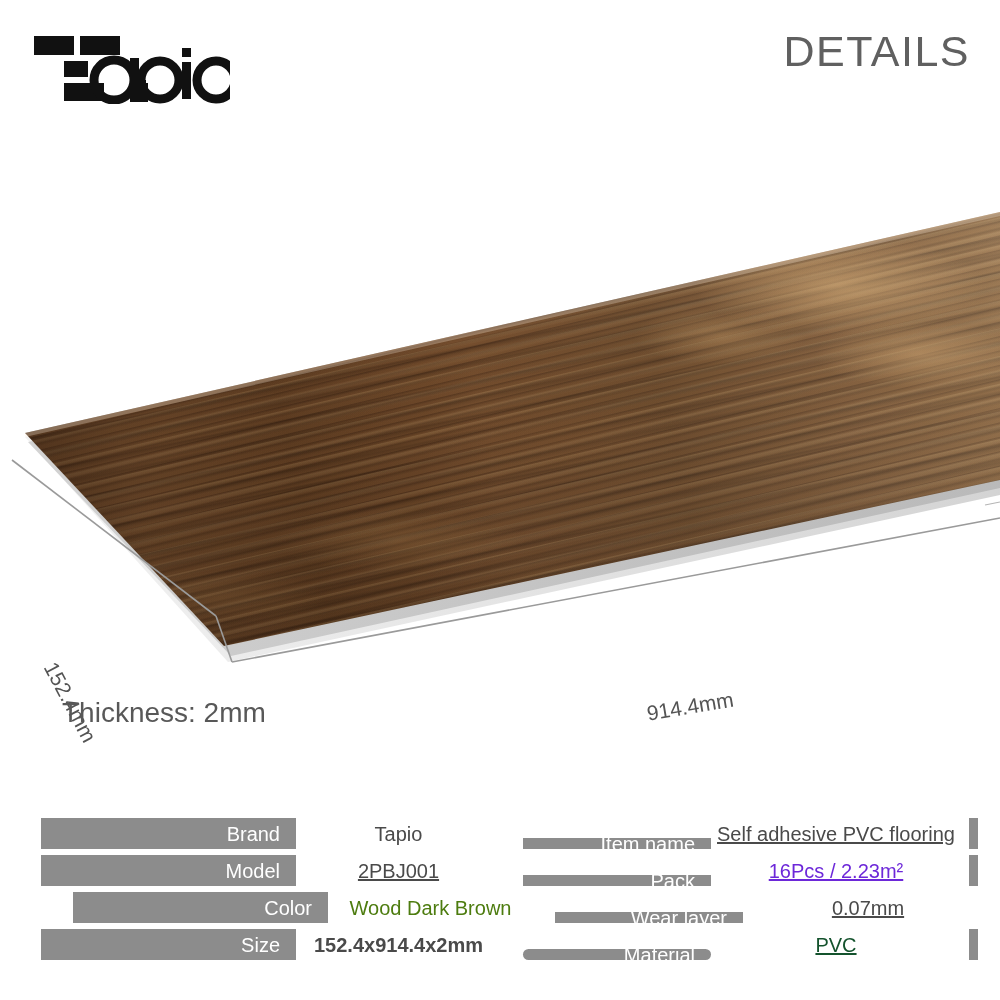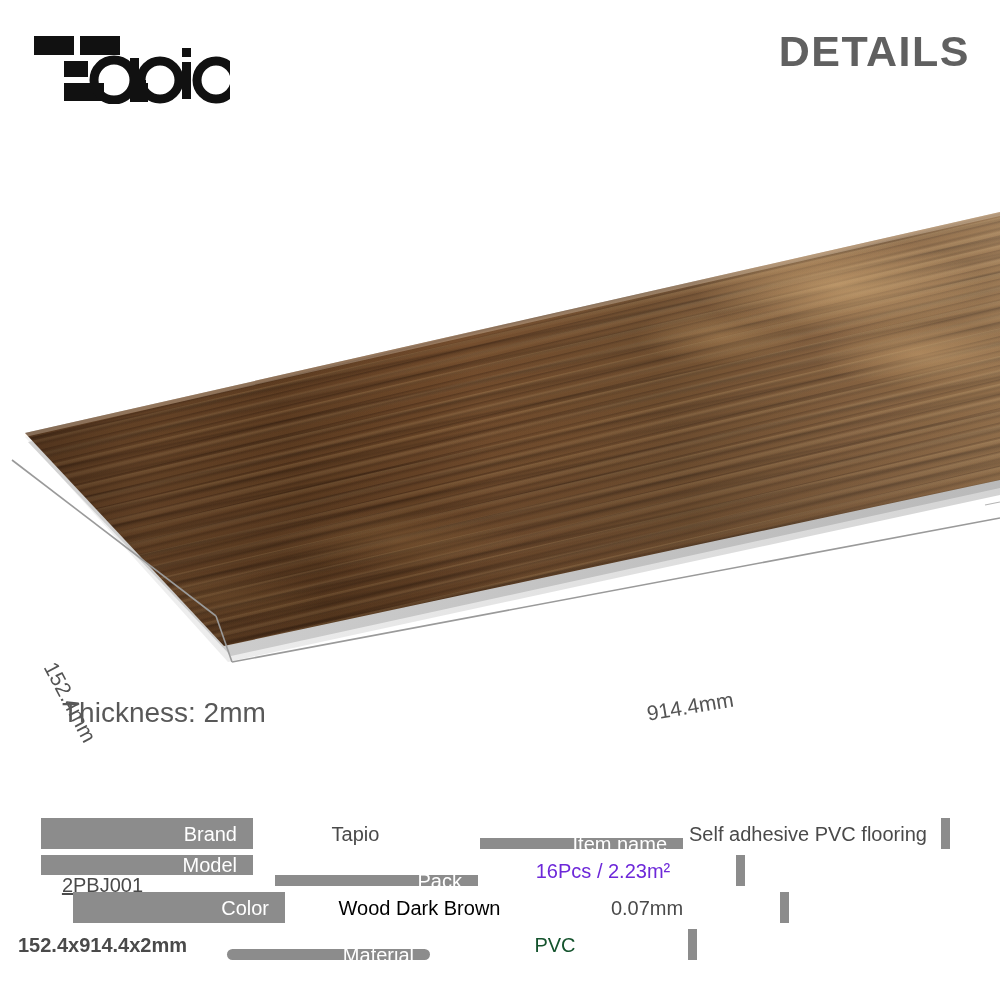--- a/index.html
+++ b/index.html
@@ -13,21 +13,21 @@
     -webkit-font-smoothing:antialiased;
   }
   .page{position:absolute;inset:0;background:#fff;}
 
   
   .logo{position:absolute;left:30px;top:28px;width:200px;height:76px;}
   .logo svg{display:block;}
 
   .details-title{
     position:absolute;right:30px;top:30px;
-    font-size:43px;font-weight:bold;letter-spacing:1.5px;
+    font-size:43px;font-weight:normal;letter-spacing:1.5px;
     color:#606060;line-height:1;
     font-family:"Liberation Sans","DejaVu Sans",sans-serif;
   }
 
   
   .hero{position:absolute;left:0;top:150px;width:1000px;height:620px;}
 
   
   .plank-edge{
     position:absolute;left:0;top:0;width:1000px;height:620px;
@@ -159,24 +159,24 @@
   .cell-label{
     background:#8c8c8c;color:#ffffff;
     display:flex;align-items:center;justify-content:flex-end;
     padding-right:16px;box-sizing:border-box;
     font-size:20px;line-height:1;
   }
   .cell-value{
     color:#4a4a4a;display:flex;align-items:center;justify-content:center;
     font-size:20px;line-height:1;box-sizing:border-box;
   }
-  .col-a .cell-label{width:212px;margin-left:41px;}
+  .col-a .cell-label{width:255px;margin-left:41px;}
   .col-a .cell-value{width:205px;}
-  .col-b .cell-label{width:203px;margin-left:22px;margin-top:20px;}
-  .col-b .cell-value{width:250px;}
+  .col-b .cell-label{width:188px;margin-left:22px;margin-top:20px;}
+  .col-b .cell-value{width:250px;text-decoration:underline;}
   .edge-tick{width:9px;background:#8c8c8c;margin-left:8px;}
 </style>
 </head>
 <body>
 
 <div class="page">
 
   <div class="logo">
     <svg width="200" height="76" viewBox="0 0 200 76" aria-hidden="true">
 
@@ -242,44 +242,46 @@
         <div class="cell-value" style="color: rgb(74, 74, 74);">Tapio</div>
       </div>
       <div class="col-b" style="display:flex;">
         <div class="cell-label" style="background: rgb(140, 140, 140); color: rgb(255, 255, 255);">Item name</div>
         <div class="cell-value" style="color: rgb(74, 74, 74);">Self adhesive PVC flooring</div>
       </div>
       <div class="edge-tick" style="background: rgb(140, 140, 140);"></div>
     </div>
 
     <div class="spec-row">
-      <div class="col-a" style="display:flex;flex-direction:column;">
+      <div class="col-a" style="display:flex;">
         <div class="cell-label" style="background: rgb(140, 140, 140); color: rgb(255, 255, 255);">Model</div>
         <div class="cell-value" style="color: rgb(74, 74, 74); text-decoration: underline;">2PBJ001</div>
       </div>
       <div class="col-b" style="display:flex;">
         <div class="cell-label" style="background: rgb(140, 140, 140); color: rgb(255, 255, 255);">Pack</div>
         <div class="cell-value" style="color: #6d28d9;">16Pcs / 2.23m²</div>
       </div>
       <div class="edge-tick" style="background: rgb(140, 140, 140);"></div>
     </div>
 
     <div class="spec-row">
       <div class="col-a" style="display:flex;padding-left:32px;">
         <div class="cell-label" style="background: rgb(140, 140, 140); color: rgb(255, 255, 255);">Color</div>
-        <div class="cell-value" style="color: #000000; margin-left: 32px;">Wood Dark Brown</div>
-      </div>
-      <div class="col-b" style="display:flex;">
+        <div class="cell-value" style="color: #4d7c0f;">Wood Dark Brown</div>
+      </div>
+      <div class="col-b" style="display:flex;">
+        <div class="cell-label" style="background: rgb(140, 140, 140); color: rgb(255, 255, 255);">Wear layer</div>
         <div class="cell-value" style="color: rgb(74, 74, 74);">0.07mm</div>
       </div>
       <div class="edge-tick" style="background: rgb(140, 140, 140);"></div>
     </div>
 
     <div class="spec-row">
       <div class="col-a" style="display:flex;">
+        <div class="cell-label" style="background: rgb(140, 140, 140); color: rgb(255, 255, 255);">Size</div>
         <div class="cell-value" style="color: rgb(74, 74, 74); font-weight: bold;">152.4x914.4x2mm</div>
       </div>
       <div class="col-b" style="display:flex;">
         <div class="cell-label" style="background: rgb(140, 140, 140); color: rgb(255, 255, 255); border-radius: 11px;">Material</div>
         <div class="cell-value" style="color: #14532d;">PVC</div>
       </div>
       <div class="edge-tick" style="background: rgb(140, 140, 140);"></div>
     </div>
 
   </div>

